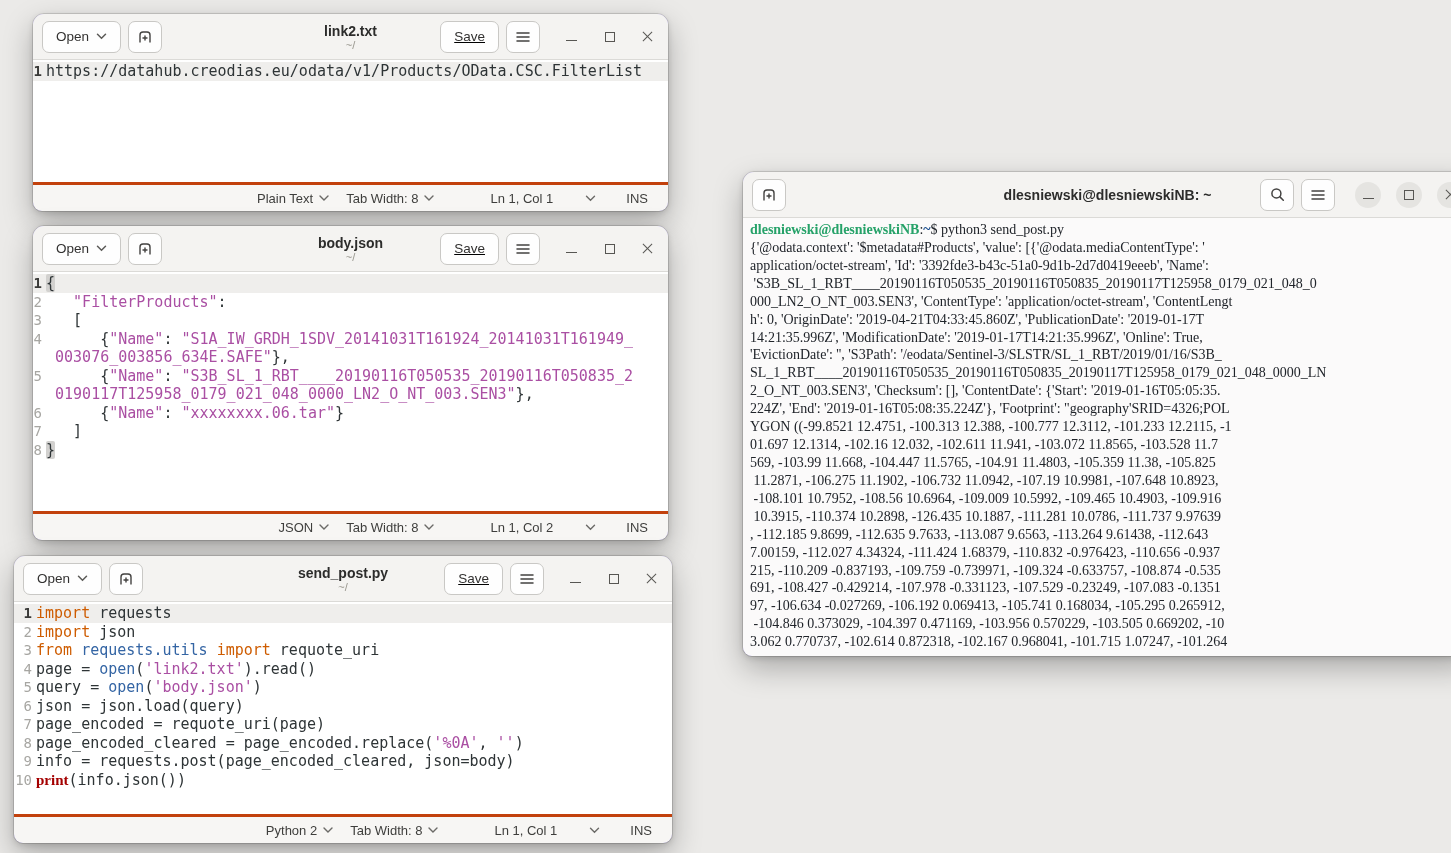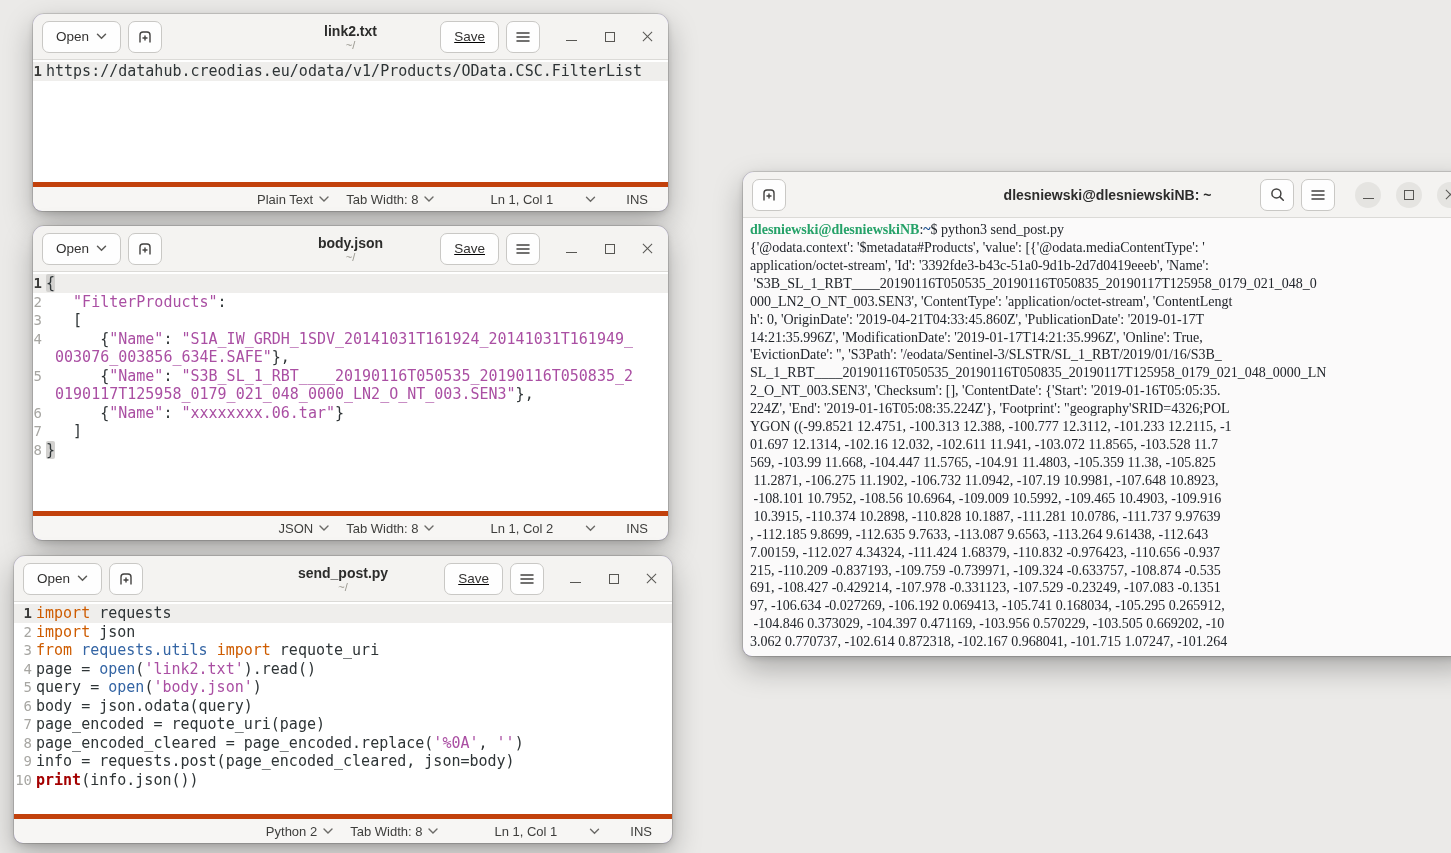--- a/index.html
+++ b/index.html
@@ -97,29 +97,29 @@
     padding-right: 4px;
   }
   .gut1 .ln { width: 13px; }
   .gut2 .ln { width: 22px; }
   .row.cur .ln { color: #3a3a38; font-weight: bold; }
   .codetext { white-space: pre; }
   .seg-p { color: #2e3436; }
   .seg-s { color: #aa4fa3; }
   .seg-k { color: #ce5c00; }
   .seg-b { color: #3465a4; }
-  .seg-r { color: #a40000; font-weight: bold; }
+  .seg-r { color: #a40000; font-weight: bold; font-family: Liberation Serif, serif; }
   .seg-m { background: #d2d1cf; color: #2e3436; border-radius: 2px; }
   .seg-g { color: #26a269; font-weight: bold; }
   .seg-u { color: #12488b; font-weight: bold; }
   
   .statusbar {
     flex: 0 0 29px;
     background: #f7f6f4;
-    border-top: 5px solid #c2410c;
+    border-top: 3px solid #c2410c;
     border-radius: 0 0 9px 9px;
     display: flex;
     align-items: center;
     justify-content: flex-end;
     font-size: 13px;
     color: #3e3e3c;
     padding-right: 20px;
   }
   .sb-item { display: inline-flex; align-items: center; gap: 6px; }
   .sb-lang { margin-right: 17px; }
@@ -358,21 +358,21 @@
           </button>
       </div>
     </div>
   </div>
   <div class="editor-body gut2">
       <div class="row cur"><span class="ln">1</span><span class="codetext"><span class="seg-k">import</span><span class="seg-p"> requests</span></span></div>
       <div class="row"><span class="ln">2</span><span class="codetext"><span class="seg-k">import</span><span class="seg-p"> json</span></span></div>
       <div class="row"><span class="ln">3</span><span class="codetext"><span class="seg-k">from</span><span class="seg-p"> </span><span class="seg-b">requests.utils</span><span class="seg-p"> </span><span class="seg-k">import</span><span class="seg-p"> requote_uri</span></span></div>
       <div class="row"><span class="ln">4</span><span class="codetext"><span class="seg-p">page = </span><span class="seg-b">open</span><span class="seg-p">(</span><span class="seg-s">'link2.txt'</span><span class="seg-p">).read()</span></span></div>
       <div class="row"><span class="ln">5</span><span class="codetext"><span class="seg-p">query = </span><span class="seg-b">open</span><span class="seg-p">(</span><span class="seg-s">'body.json'</span><span class="seg-p">)</span></span></div>
-      <div class="row"><span class="ln">6</span><span class="codetext"><span class="seg-p">body = json.odata(query)</span></span></div>
+      <div class="row"><span class="ln">6</span><span class="codetext"><span class="seg-p">json = json.load(query)</span></span></div>
       <div class="row"><span class="ln">7</span><span class="codetext"><span class="seg-p">page_encoded = requote_uri(page)</span></span></div>
       <div class="row"><span class="ln">8</span><span class="codetext"><span class="seg-p">page_encoded_cleared = page_encoded.replace(</span><span class="seg-s">'%0A'</span><span class="seg-p">, </span><span class="seg-s">''</span><span class="seg-p">)</span></span></div>
       <div class="row"><span class="ln">9</span><span class="codetext"><span class="seg-p">info = requests.post(page_encoded_cleared, json=body)</span></span></div>
       <div class="row"><span class="ln">10</span><span class="codetext"><span class="seg-r">print</span><span class="seg-p">(info.json())</span></span></div>
     </div>
   <div class="statusbar">
     <span class="sb-item sb-lang">
       <span>Python 2</span>
       <span>
           <svg width="10" height="6" viewBox="0 0 10 6">
@@ -453,21 +453,21 @@
       <div class="row"><span class="codetext"><span class="seg-p">14:21:35.996Z', 'ModificationDate': '2019-01-17T14:21:35.996Z', 'Online': True,</span></span></div>
       <div class="row"><span class="codetext"><span class="seg-p">'EvictionDate': '', 'S3Path': '/eodata/Sentinel-3/SLSTR/SL_1_RBT/2019/01/16/S3B_</span></span></div>
       <div class="row"><span class="codetext"><span class="seg-p">SL_1_RBT____20190116T050535_20190116T050835_20190117T125958_0179_021_048_0000_LN</span></span></div>
       <div class="row"><span class="codetext"><span class="seg-p">2_O_NT_003.SEN3', 'Checksum': [], 'ContentDate': {'Start': '2019-01-16T05:05:35.</span></span></div>
       <div class="row"><span class="codetext"><span class="seg-p">224Z', 'End': '2019-01-16T05:08:35.224Z'}, 'Footprint': "geography'SRID=4326;POL</span></span></div>
       <div class="row"><span class="codetext"><span class="seg-p">YGON ((-99.8521 12.4751, -100.313 12.388, -100.777 12.3112, -101.233 12.2115, -1</span></span></div>
       <div class="row"><span class="codetext"><span class="seg-p">01.697 12.1314, -102.16 12.032, -102.611 11.941, -103.072 11.8565, -103.528 11.7</span></span></div>
       <div class="row"><span class="codetext"><span class="seg-p">569, -103.99 11.668, -104.447 11.5765, -104.91 11.4803, -105.359 11.38, -105.825</span></span></div>
       <div class="row"><span class="codetext"><span class="seg-p"> 11.2871, -106.275 11.1902, -106.732 11.0942, -107.19 10.9981, -107.648 10.8923,</span></span></div>
       <div class="row"><span class="codetext"><span class="seg-p"> -108.101 10.7952, -108.56 10.6964, -109.009 10.5992, -109.465 10.4903, -109.916</span></span></div>
-      <div class="row"><span class="codetext"><span class="seg-p"> 10.3915, -110.374 10.2898, -110.828 10.1887, -111.281 10.0786, -111.737 9.97639</span></span></div>
+      <div class="row"><span class="codetext"><span class="seg-p"> 10.3915, -110.374 10.2898, -126.435 10.1887, -111.281 10.0786, -111.737 9.97639</span></span></div>
       <div class="row"><span class="codetext"><span class="seg-p">, -112.185 9.8699, -112.635 9.7633, -113.087 9.6563, -113.264 9.61438, -112.643</span></span></div>
       <div class="row"><span class="codetext"><span class="seg-p">7.00159, -112.027 4.34324, -111.424 1.68379, -110.832 -0.976423, -110.656 -0.937</span></span></div>
       <div class="row"><span class="codetext"><span class="seg-p">215, -110.209 -0.837193, -109.759 -0.739971, -109.324 -0.633757, -108.874 -0.535</span></span></div>
       <div class="row"><span class="codetext"><span class="seg-p">691, -108.427 -0.429214, -107.978 -0.331123, -107.529 -0.23249, -107.083 -0.1351</span></span></div>
       <div class="row"><span class="codetext"><span class="seg-p">97, -106.634 -0.027269, -106.192 0.069413, -105.741 0.168034, -105.295 0.265912,</span></span></div>
       <div class="row"><span class="codetext"><span class="seg-p"> -104.846 0.373029, -104.397 0.471169, -103.956 0.570229, -103.505 0.669202, -10</span></span></div>
       <div class="row"><span class="codetext"><span class="seg-p">3.062 0.770737, -102.614 0.872318, -102.167 0.968041, -101.715 1.07247, -101.264</span></span></div>
     </div>
 </div>
 

